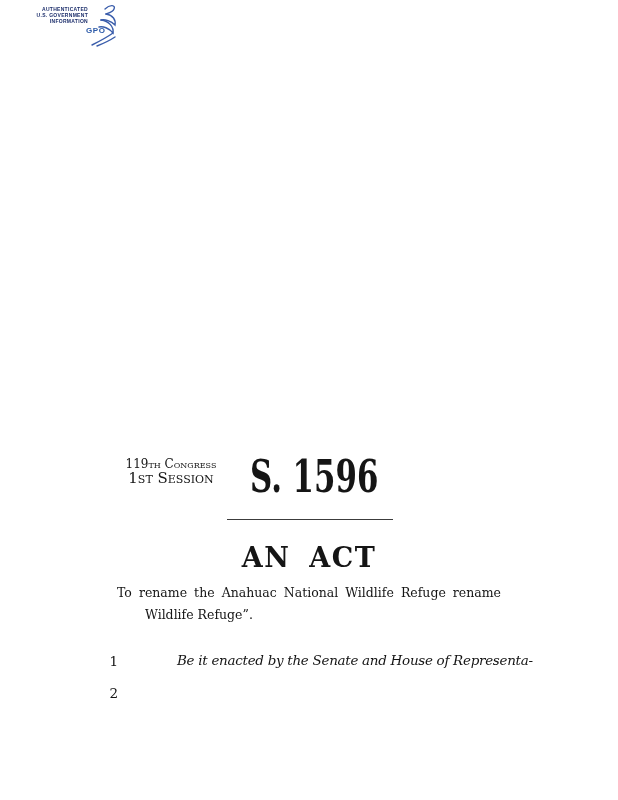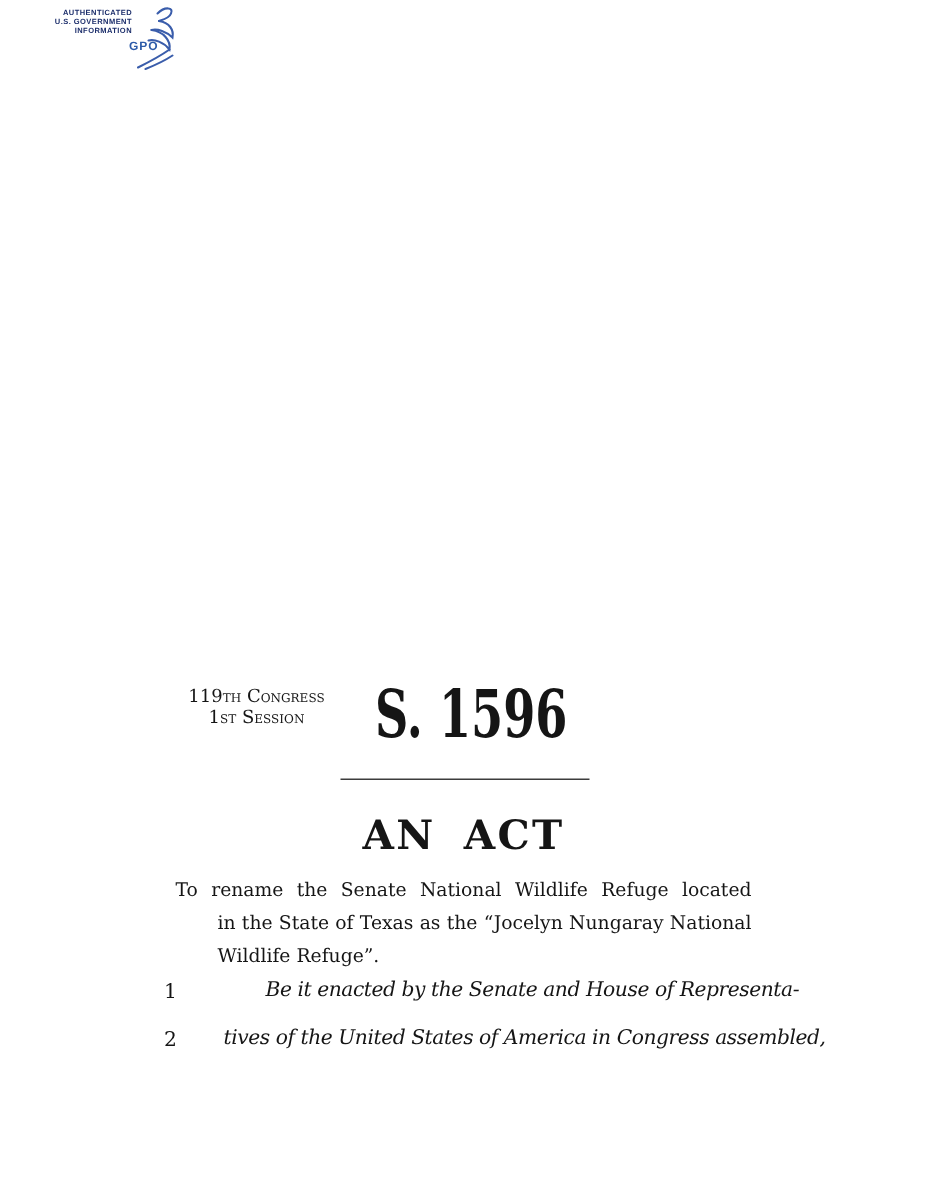--- a/index.html
+++ b/index.html
@@ -61,21 +61,21 @@
     top: 458px;
     width: 118px;
     text-align: center;
     font-variant: small-caps;
   }
   .congress-line {
     font-size: 12px;
     line-height: 13.5px;
   }
   .session-line {
-    font-size: 12px;
+    font-size: 15px;
     line-height: 13px;
   }
   .bill-number {
     position: absolute;
     left: 250px;
     top: 451px;
     font-size: 44px;
     font-weight: bold;
     white-space: nowrap;
     transform: scaleX(0.70);
@@ -177,24 +177,22 @@
     <div class="session-line">1st Session</div>
   </div>
 
   <div class="bill-number">S. 1596</div>
 
   <div class="rule"></div>
 
   <div class="an-act">AN ACT</div>
 
   <div class="preamble">
-    <div class="preamble-line">To rename the Senate National Wildlife Refuge located</div>
-    <div class="preamble-line cont">in the State of Texas as the “Jocelyn Nungaray National</div>
+    <div class="preamble-line">To rename the Anahuac National Wildlife Refuge rename</div>
     <div class="preamble-line cont last">Wildlife Refuge”.</div>
   </div>
 
   <div class="line-number ln-1">1</div>
   <div class="body-text bt-1">Be it enacted by the Senate and House of Representa-</div>
 
   <div class="line-number ln-2">2</div>
-  <div class="body-text bt-2">tives of the United States of America in Congress assembled,</div>
 
 </div>
 
 </body></html>

